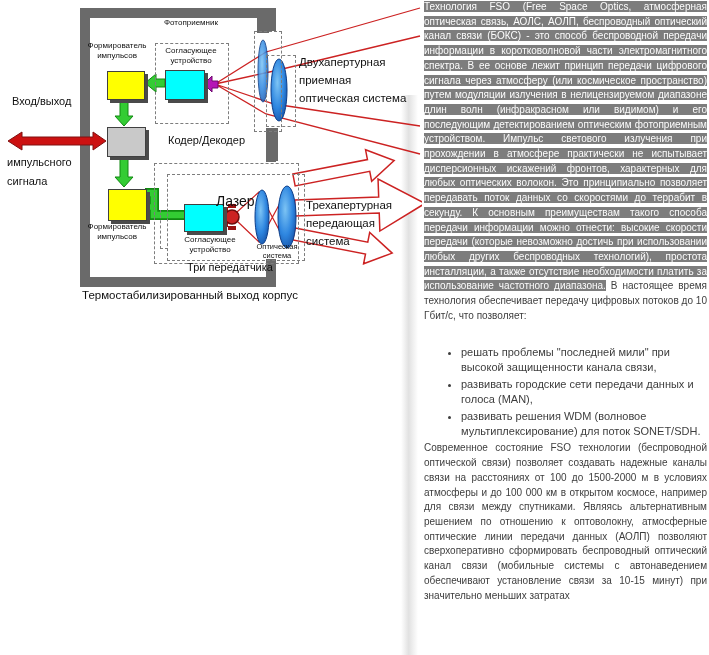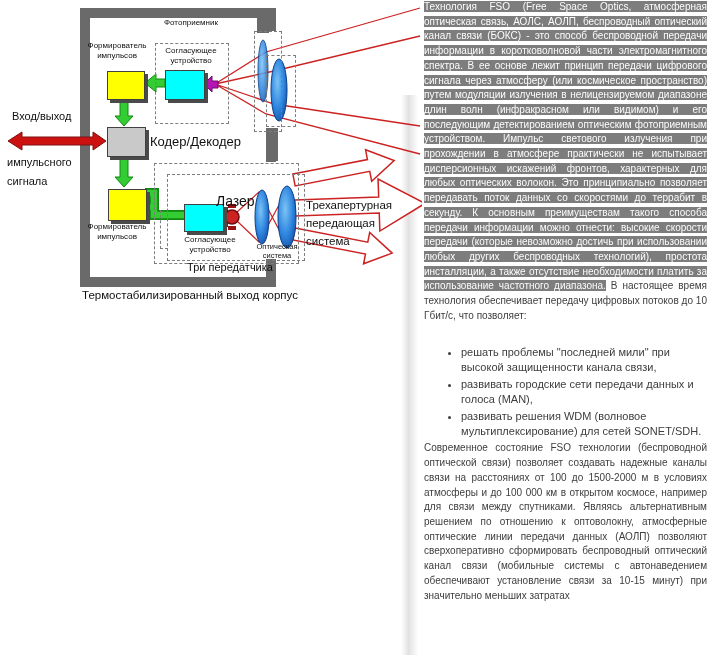--- a/index.html
+++ b/index.html
@@ -9,21 +9,21 @@
   #diagram{position:absolute;left:0;top:0;width:422px;height:312px;}
   #diagram svg{position:absolute;left:0;top:0;z-index:1;}
   .box{position:absolute;z-index:2;border:1px solid #404040;box-shadow:3px 3px 0 0 #4a4a4a;}
   .box.yellow{background:#ffff00;}
   .box.cyan{background:#00ffff;}
   .box.gray{background:#c9c9c9;}
   .dashed{position:absolute;z-index:2;border:1px dashed #7d7d7d;background:transparent;}
   .lmark{position:absolute;z-index:2;border-left:1px dashed #7d7d7d;border-bottom:1px dashed #7d7d7d;}
   .lbl{position:absolute;z-index:3;color:#101010;font-size:8px;line-height:1.2;text-align:center;}
   .lbl.md{font-size:11px;}
-  .lbl.big{font-size:13px;text-align:left;}
+  .lbl.big{font-size:11px;text-align:right;}
   .lbl.side{font-size:11.5px;line-height:1.55;text-align:left;}
   .lbl.left{text-align:left;}
   .edge-strip{position:absolute;left:401px;top:95px;width:17px;height:560px;z-index:0;
       background:linear-gradient(to right,rgba(120,120,120,0),rgba(120,120,120,.22) 45%,rgba(120,120,120,0));}
   
   #article{position:absolute;left:424px;top:0;width:283px;z-index:2;color:#3d3d3d;}
   #article h1{margin:2px 0 0 0;font-size:15px;font-weight:bold;color:#7a241c;letter-spacing:.2px;}
   #article p{margin:0;font-size:10px;line-height:14.7px;text-align:justify;}
   #p1{margin-top:9px;}
   #p1 .sel{background:#7d7d7d;color:#fdfdfd;}
@@ -111,34 +111,35 @@
     <div class="box yellow" style="left:107px;top:71px;width:36px;height:27px;"></div>
     <div class="box cyan" style="left:165px;top:70px;width:38px;height:28px;"></div>
     <div class="box gray" style="left:107px;top:127px;width:37px;height:28px;"></div>
     <div class="box yellow" style="left:108px;top:189px;width:37px;height:30px;"></div>
     <div class="box cyan" style="left:184px;top:204px;width:38px;height:26px;"></div>
 
     <div class="lbl" style="left:84px;top:41px;width:66px;">Формирователь импульсов</div>
     <div class="lbl" style="left:155px;top:18px;width:72px;">Фотоприемник</div>
     <div class="lbl" style="left:157px;top:46px;width:68px;">Согласующее устройство</div>
     <div class="lbl big" style="left:150px;top:134px;width:95px;">Кодер/Декодер</div>
-    <div class="lbl md left" style="left:12px;top:110px;width:70px;">Вход/выход</div>
+    <div class="lbl md left" style="left:12px;top:95px;width:70px;">Вход/выход</div>
     <div class="lbl md left" style="left:7px;top:153px;width:78px;line-height:1.7;">импульсного сигнала</div>
     <div class="lbl" style="left:84px;top:222px;width:66px;">Формирователь импульсов</div>
     <div class="lbl" style="left:177px;top:235px;width:66px;">Согласующее устройство</div>
     <div class="lbl" style="left:216px;top:193px;width:36px;font-size:14px;">Лазер</div>
     <div class="lbl" style="left:252px;top:242px;width:50px;font-size:7.5px;">Оптическая система</div>
     <div class="lbl md" style="left:170px;top:261px;width:120px;">Три передатчика</div>
     <div class="lbl md" style="left:70px;top:289px;width:240px;font-size:11.5px;">Термостабилизированный выход корпус</div>
+    <div class="lbl side" style="left:299px;top:54px;width:108px;">Двухапертурная приемная оптическая система</div>
     <div class="lbl side" style="left:306px;top:197px;width:110px;">Трехапертурная передающая система</div>
   </div>
 
   <div id="article">
     <p id="p1"><span class="sel">Технология FSO (Free Space Optics, атмосферная оптическая связь, АОЛС, АОЛП, беспроводный оптический канал связи (БОКС) - это способ беспроводной передачи информации в коротковолновой части электромагнитного спектра. В ее основе лежит принцип передачи цифрового сигнала через атмосферу (или космическое пространство) путем модуляции излучения в нелицензируемом диапазоне длин волн (инфракрасном или видимом) и его последующим детектированием оптическим фотоприемным устройством. Импульс светового излучения при прохождении в атмосфере практически не испытывает дисперсионных искажений фронтов, характерных для любых оптических волокон. Это принципиально позволяет передавать поток данных со скоростями до террабит в секунду. К основным преимуществам такого способа передачи информации можно отнести: высокие скорости передачи (которые невозможно достичь при использовании любых других беспроводных технологий), простота инсталляции, а также отсутствие необходимости платить за использование частотного диапазона.</span><span> В настоящее время технология обеспечивает передачу цифровых потоков до 10 Гбит/с, что позволяет:</span></p>
     <ul id="bullets">
       <li>решать проблемы "последней мили" при высокой защищенности канала связи,</li>
       <li>развивать городские сети передачи данных и голоса (MAN),</li>
-      <li>развивать решения WDM (волновое мультиплексирование) для сетей SONET/SDH.</li>
+      <li>развивать решения WDM (волновое мультиплексирование) для поток SONET/SDH.</li>
     </ul>
     <p id="p2">Современное состояние FSO технологии (беспроводной оптической связи) позволяет создавать надежные каналы связи на расстояниях от 100 до 1500-2000 м в условиях атмосферы и до 100 000 км в открытом космосе, например для связи между спутниками. Являясь альтернативным решением по отношению к оптоволокну, атмосферные оптические линии передачи данных (АОЛП) позволяют сверхоперативно сформировать беспроводный оптический канал связи (мобильные системы с автонаведением обеспечивают установление связи за 10-15 минут) при значительно меньших затратах</p>
   </div>
 
 </div>
 
 </body></html>

